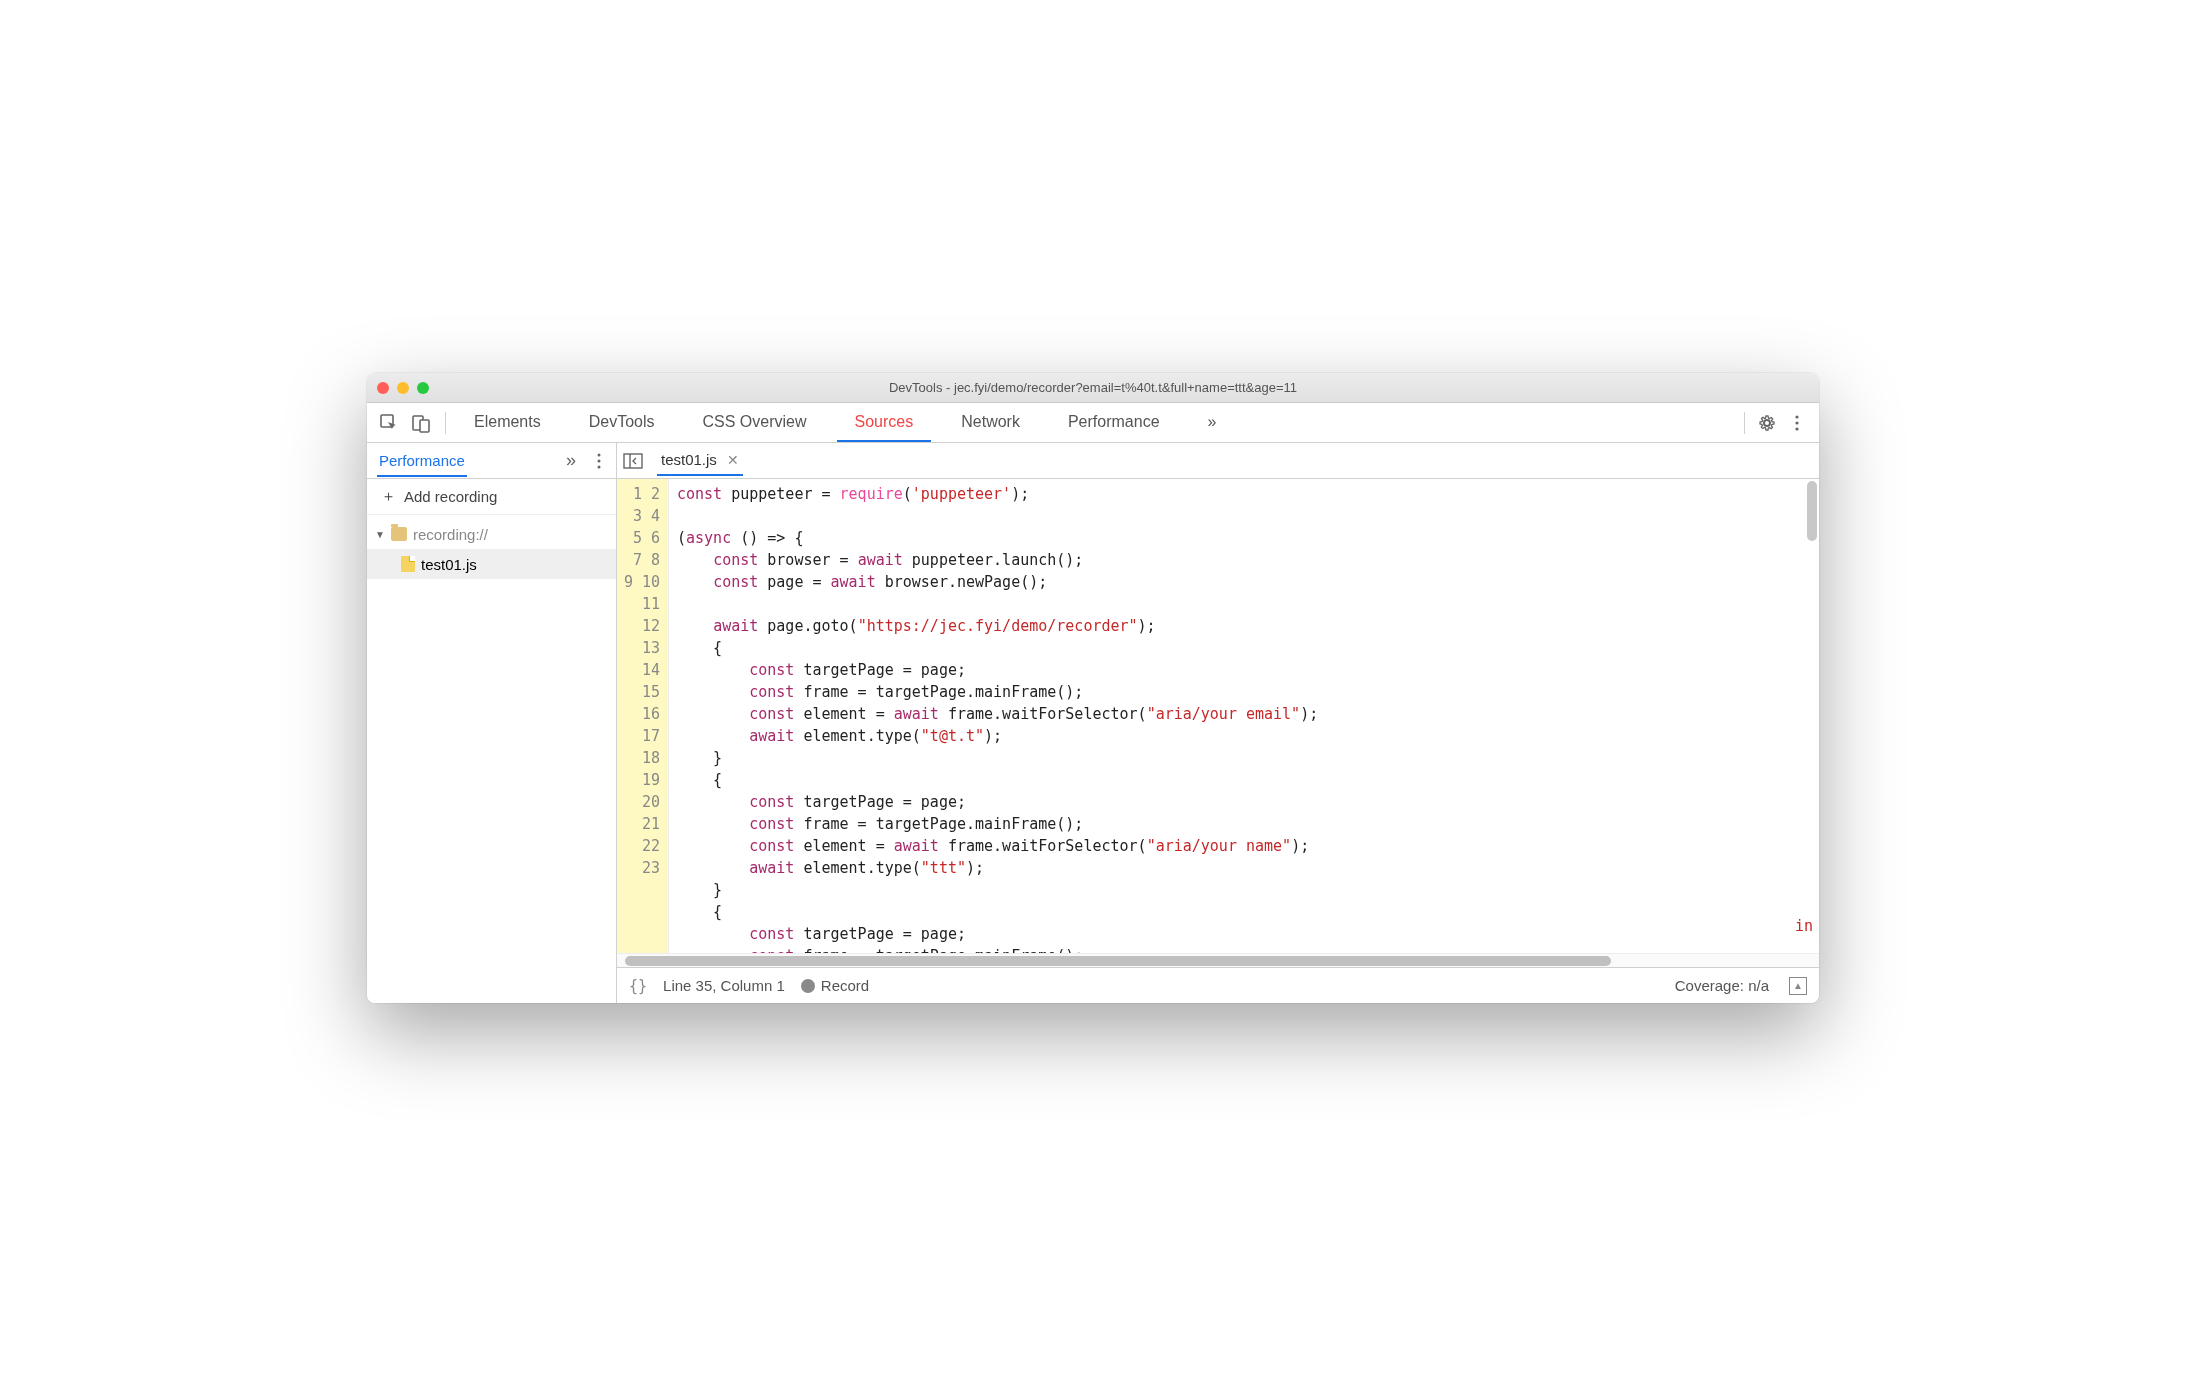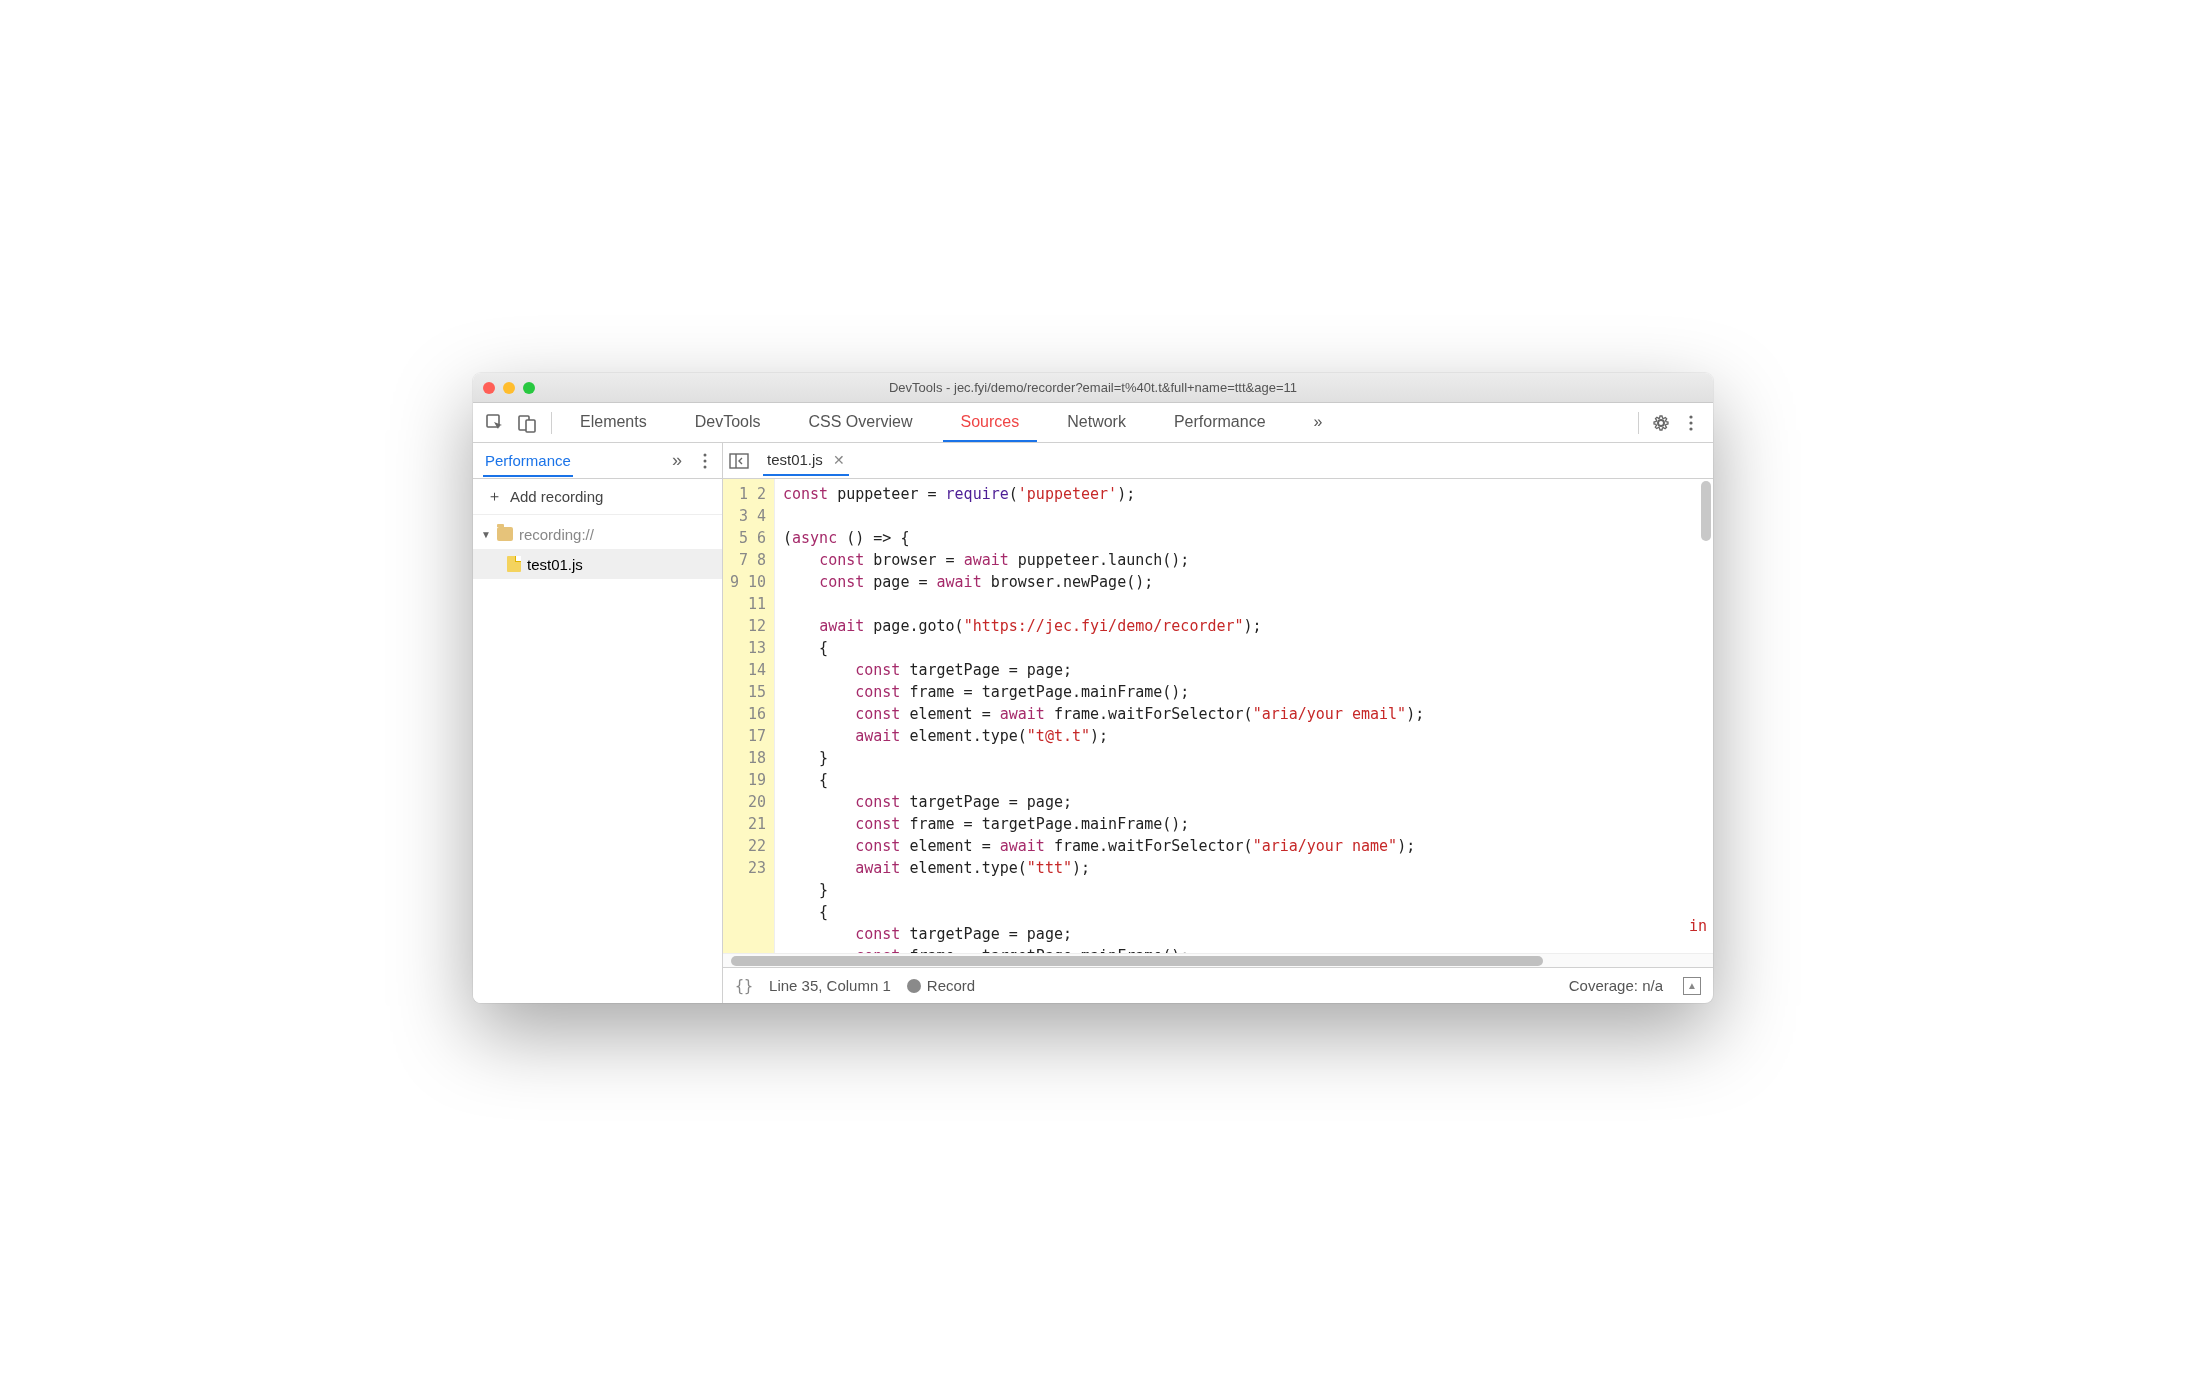--- a/index.html
+++ b/index.html
@@ -6,21 +6,21 @@
   body {
     font-family: -apple-system, "Helvetica Neue", Arial, sans-serif;
     background: #fff;
     display: flex;
     align-items: center;
     justify-content: center;
     min-height: 100vh;
     padding: 60px;
   }
   .window {
-    width: 1240px;
+    width: 1452px;
     background: #fff;
     border-radius: 8px;
     box-shadow: 0 30px 80px rgba(0,0,0,.35), 0 0 0 1px rgba(0,0,0,.05);
     overflow: hidden;
     display: flex;
     flex-direction: column;
   }
   
   .titlebar {
     height: 30px;
@@ -103,21 +103,21 @@
     font-family: Menlo, Consolas, monospace; font-size:15px;
     color:#888; line-height:22px;
   }
   .code {
     flex:1; overflow:auto; padding:4px 8px;
     font-family: Menlo, Consolas, monospace; font-size:15px;
     line-height:22px; white-space:pre; color:#222;
   }
   .kw{color:#a52a6a;} 
   .str{color:#c62828;}
-  .fn{color:#4c1d95;}
+  .fn{color:#ec4899;}
   .hscroll{height:14px;border-top:1px solid #eee;position:relative;background:#fafafa;}
   .hscroll .thumb{position:absolute;left:8px;top:2px;height:10px;width:82%;background:#c0c0c0;border-radius:5px;}
   .vscroll{position:absolute;right:2px;top:2px;width:10px;height:60px;background:#c8c8c8;border-radius:5px;}
   .hint{position:absolute;right:6px;bottom:18px;color:#c62828;font-family:Menlo,monospace;font-size:15px;}
   
   .status {
     height:36px; border-top:1px solid #d0d0d0;
     display:flex; align-items:center; padding:0 12px;
     font-size:15px; color:#555; gap:16px;
   }

